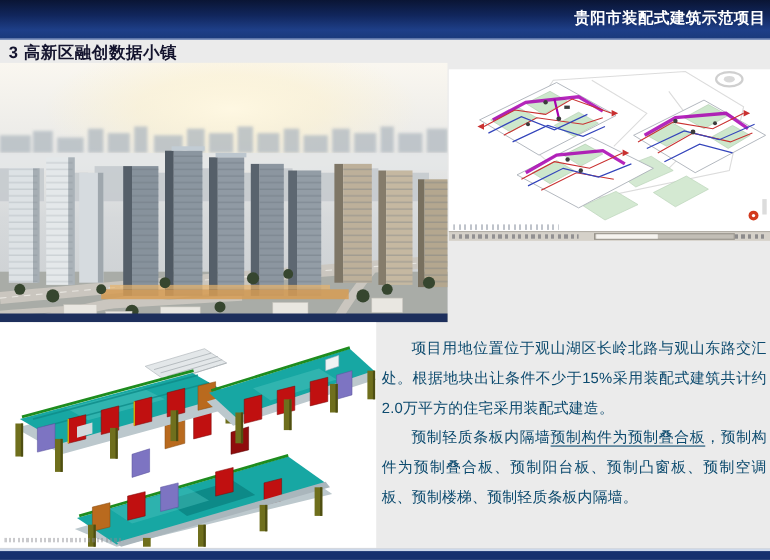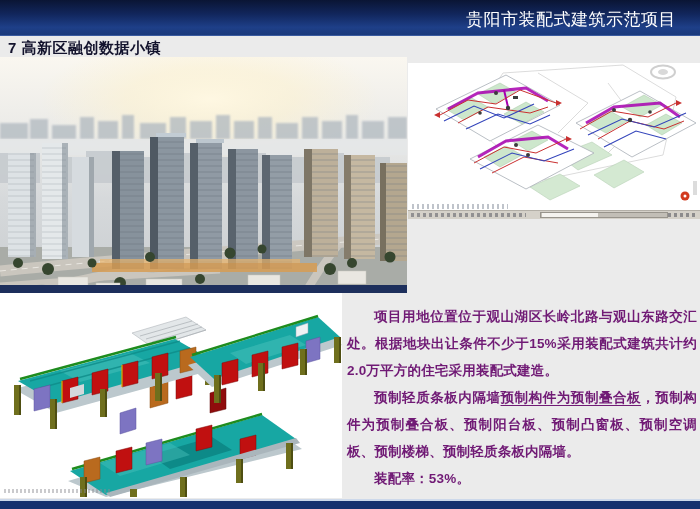--- a/index.html
+++ b/index.html
@@ -3,22 +3,22 @@
 <meta charset="utf-8">
 <style>
   * { margin:0; padding:0; box-sizing:border-box; }
   body { background:#555; font-family:"Liberation Sans","DejaVu Sans",sans-serif; }
   .slide { position:relative; width:700px; height:509px; background:#ebebeb; overflow:hidden; }
 
   
   .header { position:absolute; left:0; top:0; width:700px; height:36px;
     background:linear-gradient(180deg,#0a1534 0%,#11265c 40%,#1e3f88 78%,#1a3a7c 100%);
     border-bottom:1px solid #3a5ba0; }
-  .header-title { position:absolute; right:24px; top:8px; color:#ffffff; font-weight:normal;
-    font-size:17px; letter-spacing:0.5px; }
+  .header-title { position:absolute; right:4px; top:8px; color:#ffffff; font-weight:bold;
+    font-size:14px; letter-spacing:0.5px; }
 
   .section-title { position:absolute; left:8px; top:39px; font-size:15px; font-weight:bold;
     color:#13132d; letter-spacing:0.5px; }
 
   
   .aerial { position:absolute; left:0; top:57px; width:407px; height:236px; }
   .mep { position:absolute; left:408px; top:63px; width:292px; height:156px; background:#ffffff; }
   .mep svg.draw { display:block; }
   .mep-controls { position:absolute; left:4px; top:141px; width:96px; height:5px; opacity:.55;
     background:repeating-linear-gradient(90deg,#8b93a0 0 2px,transparent 2px 5px); }
@@ -31,38 +31,38 @@
   .status-thumb { position:absolute; left:1px; top:0; width:56px; height:4px; background:#f5f3ef; }
   .status-icons { width:30px; height:4px; margin-left:auto; margin-right:3px; opacity:.7;
     background:repeating-linear-gradient(90deg,#6d6d72 0 3px,transparent 3px 6px); }
 
   .model { position:absolute; left:0; top:293px; width:342px; height:205px; background:#ffffff; }
   .model-watermark { position:absolute; left:4px; bottom:5px; width:108px; height:4px; opacity:.45;
     background:repeating-linear-gradient(90deg,#8a8a90 0 2px,transparent 2px 4px); }
 
   
   .textpanel { position:absolute; left:347px; top:303px; width:350px; }
-  .textpanel p { font-size:13.5px; line-height:27px; color:#701a75; text-indent:2em;
-    text-align:justify; letter-spacing:0.2px;font-weight:bold; }
+  .textpanel p { font-size:13.5px; line-height:27px; color:#0c4a6e; text-indent:2em;
+    text-align:justify; letter-spacing:0.2px; }
   .textpanel .u { text-decoration:underline; text-underline-offset:3px; }
 
   
   .bottombar { position:absolute; left:0; bottom:0; width:700px; height:10px;
     background:#15306e; border-top:2px solid #ccd8ea; }
 </style>
 </head>
 <body>
 
 <div class="slide">
 
   <div class="header">
     <span class="header-title">贵阳市装配式建筑示范项目</span>
   </div>
 
-  <div class="section-title">7 高新区融创数据小镇</div>
+  <div class="section-title">3 高新区融创数据小镇</div>
 
   <div class="aerial">
     <svg width="407" height="236" viewBox="0 0 407 236">
       <defs>
         <linearGradient id="sky" x1="0" y1="0" x2="0" y2="1">
           <stop offset="0" stop-color="#faf7f0"></stop>
             <stop offset="0.35" stop-color="#e9e9e7"></stop>
           <stop offset="0.6" stop-color="#d6d9db"></stop>
             <stop offset="1" stop-color="#c9cdd0"></stop>
         </linearGradient>
@@ -404,17 +404,16 @@
             <rect x="291" y="150" width="2" height="26"></rect>
         </g>
       </g>
     </svg>
     <div class="model-watermark"></div>
   </div>
 
   <div class="textpanel">
     <p>项目用地位置位于观山湖区长岭北路与观山东路交汇处。根据地块出让条件不少于15%采用装配式建筑共计约2.0万平方的住宅采用装配式建造。</p>
     <p><span>预制轻质条板内隔墙</span><span class="u">预制构件为预制叠合板</span><span>，预制构件为预制叠合板、预制阳台板、预制凸窗板、预制空调板、预制楼梯、预制轻质条板内隔墙。</span></p>
-    <p>装配率：53%。</p>
   </div>
 
   <div class="bottombar"></div>
 </div>
 
 </body></html>

